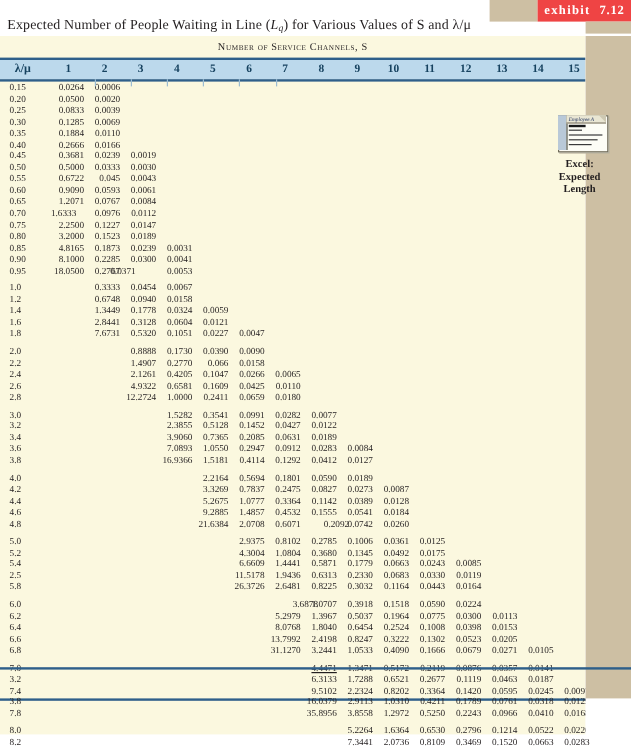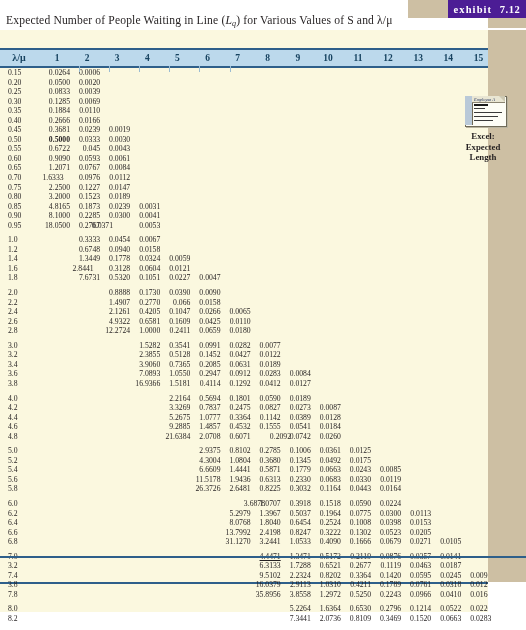--- a/index.html
+++ b/index.html
@@ -8,21 +8,21 @@
     background:#ffffff;
     font-family:"Liberation Serif", serif;
     color:#1a1a1a;
   }
   .page{position:relative;width:526px;height:630px;background:#ffffff;}
 
   
   .tanbar-left{position:absolute;left:408px;top:0;width:40px;height:18px;background:#cdbfa3;}
   .exhibit-tag{
     position:absolute;right:0;top:0;width:78px;height:18px;
-    background:#4c1d95;color:#ffffff;
+    background:#ef4444;color:#ffffff;
     font-family:"Liberation Serif", serif;
     font-size:10.5px;font-weight:bold;letter-spacing:1.1px;
     display:flex;align-items:center;justify-content:center;
   }
   .exhibit-tag .num{letter-spacing:0.6px;}
   .tanbar-right{position:absolute;right:0;top:18px;width:38px;height:10px;background:#cdbfa3;}
 
   .caption{
     position:absolute;left:6px;top:14px;width:400px;
     font-size:11.6px;letter-spacing:0.15px;color:#231f20;
@@ -114,20 +114,23 @@
   <div class="exhibit-tag">
     <span>exhibit</span>&nbsp;&nbsp;<span class="num">7.12</span>
   </div>
   <div class="tanbar-right"></div>
 
   <div class="caption">
     <span>Expected Number of People Waiting in Line (</span><i>L</i><i class="sub">q</i><span>) for Various Values of S and λ/μ</span>
   </div>
 
   <div class="panel">
+    <div class="chanhdr">
+      <span class="smallcaps">Number of Service Channels, S</span>
+    </div>
     <div class="rule-top"></div>
     <div class="colhdr"></div>
     <div class="rule-bot"></div>
     <div class="rule-end"></div>
     <div id="headers">
         <div class="hcell lm" style="left: 4px; width: 30px;">λ/μ</div>
         <div class="hcell" style="left: 44px; width: 26px;">1</div>
         <div class="hcell" style="left: 74.1px; width: 26px;">2</div>
         <div class="hcell" style="left: 104.2px; width: 26px;">3</div>
         <div class="hcell" style="left: 134.3px; width: 26px;">4</div>
@@ -175,21 +178,21 @@
           <div class="cell" style="left: 66.1px; width: 34px;">0.0166</div>
         </div>
         <div class="row">
           <div class="cell rl" style="left: 8px; width: 30px;">0.45</div>
           <div class="cell" style="left: 36px; width: 34px;">0.3681</div>
           <div class="cell" style="left: 66.1px; width: 34px;">0.0239</div>
           <div class="cell" style="left: 96.2px; width: 34px;">0.0019</div>
         </div>
         <div class="row">
           <div class="cell rl" style="left: 8px; width: 30px;">0.50</div>
-          <div class="cell" style="left: 36px; width: 34px; font-weight: bold;">0.5000</div>
+          <div class="cell" style="left: 36px; width: 34px;">0.5000</div>
           <div class="cell" style="left: 66.1px; width: 34px;">0.0333</div>
           <div class="cell" style="left: 96.2px; width: 34px;">0.0030</div>
         </div>
         <div class="row">
           <div class="cell rl" style="left: 8px; width: 30px;">0.55</div>
           <div class="cell" style="left: 36px; width: 34px;">0.6722</div>
           <div class="cell" style="left: 66.1px; width: 34px;">0.045</div>
           <div class="cell" style="left: 96.2px; width: 34px;">0.0043</div>
         </div>
         <div class="row">
@@ -258,21 +261,21 @@
         </div>
         <div class="row">
           <div class="cell rl" style="left: 8px; width: 30px;">1.4</div>
           <div class="cell" style="left: 66.1px; width: 34px;">1.3449</div>
           <div class="cell" style="left: 96.2px; width: 34px;">0.1778</div>
           <div class="cell" style="left: 126.3px; width: 34px;">0.0324</div>
           <div class="cell" style="left: 156.4px; width: 34px;">0.0059</div>
         </div>
         <div class="row">
           <div class="cell rl" style="left: 8px; width: 30px;">1.6</div>
-          <div class="cell" style="left: 66.1px; width: 34px; text-align: center;">2.8441</div>
+          <div class="cell" style="left: 66.1px; width: 34px;">2.8441</div>
           <div class="cell" style="left: 96.2px; width: 34px;">0.3128</div>
           <div class="cell" style="left: 126.3px; width: 34px;">0.0604</div>
           <div class="cell" style="left: 156.4px; width: 34px;">0.0121</div>
         </div>
         <div class="row">
           <div class="cell rl" style="left: 8px; width: 30px;">1.8</div>
           <div class="cell" style="left: 66.1px; width: 34px;">7.6731</div>
           <div class="cell" style="left: 96.2px; width: 34px;">0.5320</div>
           <div class="cell" style="left: 126.3px; width: 34px;">0.1051</div>
           <div class="cell" style="left: 156.4px; width: 34px;">0.0227</div>
@@ -428,21 +431,21 @@
           <div class="cell rl" style="left: 8px; width: 30px;">5.4</div>
           <div class="cell" style="left: 186.5px; width: 34px;">6.6609</div>
           <div class="cell" style="left: 216.6px; width: 34px;">1.4441</div>
           <div class="cell" style="left: 246.7px; width: 34px;">0.5871</div>
           <div class="cell" style="left: 276.8px; width: 34px;">0.1779</div>
           <div class="cell" style="left: 306.9px; width: 34px;">0.0663</div>
           <div class="cell" style="left: 337px; width: 34px;">0.0243</div>
           <div class="cell" style="left: 367.1px; width: 34px;">0.0085</div>
         </div>
         <div class="row">
-          <div class="cell rl" style="left: 8px; width: 30px;">5.6</div>
+          <div class="cell rl" style="left: 8px; width: 30px;">2.5</div>
           <div class="cell" style="left: 186.5px; width: 34px;">11.5178</div>
           <div class="cell" style="left: 216.6px; width: 34px;">1.9436</div>
           <div class="cell" style="left: 246.7px; width: 34px;">0.6313</div>
           <div class="cell" style="left: 276.8px; width: 34px;">0.2330</div>
           <div class="cell" style="left: 306.9px; width: 34px;">0.0683</div>
           <div class="cell" style="left: 337px; width: 34px;">0.0330</div>
           <div class="cell" style="left: 367.1px; width: 34px;">0.0119</div>
         </div>
         <div class="row">
           <div class="cell rl" style="left: 8px; width: 30px;">5.8</div>

